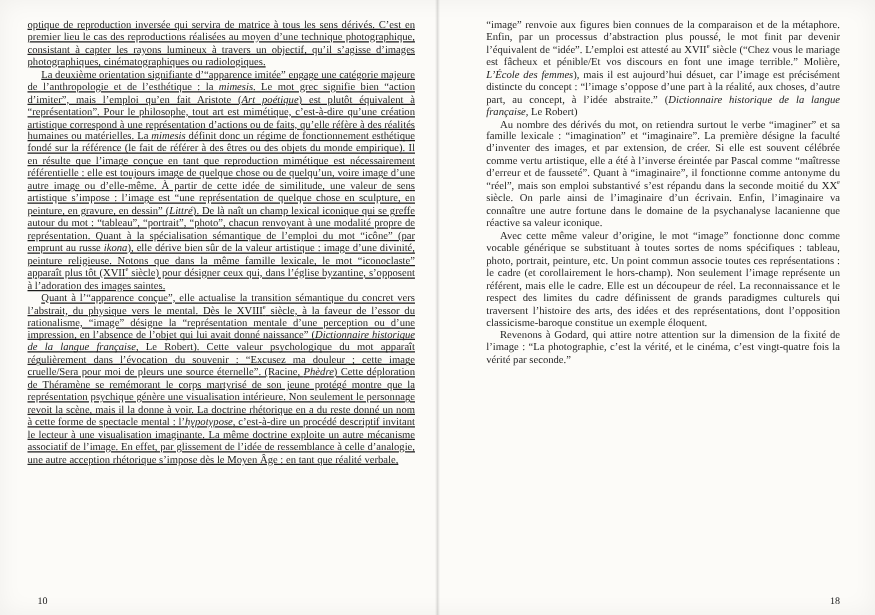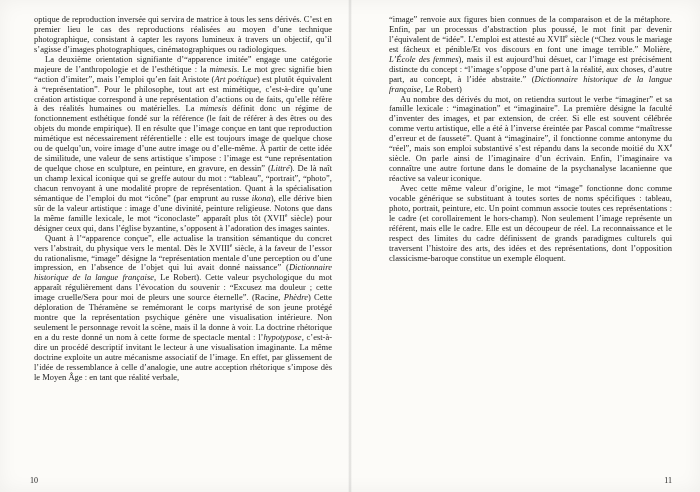--- a/index.html
+++ b/index.html
@@ -17,21 +17,21 @@
     overflow: hidden;
     box-shadow: inset 0 0 20px rgba(0,0,0,0.05);
     font-family: "Liberation Serif", "DejaVu Serif", serif;
     color: #1c1c1c;
   }
   .page {
     position: relative;
     width: 350px;
     box-sizing: border-box;
   }
-  .page-left  { padding: 15px 18px 24px 34px; }
+  .page-left  { padding: 15px 18px 24px 22px; text-decoration: underline; }
   .page-right { padding: 15px 28px 24px 39px; }
   .gutter {
     position: absolute;
     left: 348px;
     top: 0;
     width: 4px;
     height: 100%;
     background: linear-gradient(90deg, rgba(0,0,0,0) 0%, rgba(0,0,0,0.12) 50%, rgba(0,0,0,0) 100%);
     pointer-events: none;
   }
@@ -71,16 +71,17 @@
     <span class="page-number pn-left">10</span>
   </section>
 
   <div class="gutter"></div>
 
   <section class="page page-right">
     <div class="text-column" id="right-text">
         <p class="para">“image” renvoie aux figures bien connues de la comparaison et de la métaphore. Enfin, par un processus d’abstraction plus poussé, le mot finit par devenir l’équivalent de “idée”. L’emploi est attesté au XVII<sup>e</sup> siècle (“Chez vous le mariage est fâcheux et pénible/Et vos discours en font une image terrible.” Molière, <i>L’École des femmes</i>), mais il est aujourd’hui désuet, car l’image est précisément distincte du concept : “l’image s’oppose d’une part à la réalité, aux choses, d’autre part, au concept, à l’idée abstraite.” (<i>Dictionnaire historique de la langue française</i>, Le Robert)</p>
         <p class="para indent">Au nombre des dérivés du mot, on retiendra surtout le verbe “imaginer” et sa famille lexicale : “imagination” et “imaginaire”. La première désigne la faculté d’inventer des images, et par extension, de créer. Si elle est souvent célébrée comme vertu artistique, elle a été à l’inverse éreintée par Pascal comme “maîtresse d’erreur et de fausseté”. Quant à “imaginaire”, il fonctionne comme antonyme du “réel”, mais son emploi substantivé s’est répandu dans la seconde moitié du XX<sup>e</sup> siècle. On parle ainsi de l’imaginaire d’un écrivain. Enfin, l’imaginaire va connaître une autre fortune dans le domaine de la psychanalyse lacanienne que réactive sa valeur iconique.</p>
         <p class="para indent">Avec cette même valeur d’origine, le mot “image” fonctionne donc comme vocable générique se substituant à toutes sortes de noms spécifiques : tableau, photo, portrait, peinture, etc. Un point commun associe toutes ces représentations : le cadre (et corollairement le hors-champ). Non seulement l’image représente un référent, mais elle le cadre. Elle est un découpeur de réel. La reconnaissance et le respect des limites du cadre définissent de grands paradigmes culturels qui traversent l’histoire des arts, des idées et des représentations, dont l’opposition classicisme-baroque constitue un exemple éloquent.</p>
+        <p class="para indent">Revenons à Godard, qui attire notre attention sur la dimension de la fixité de l’image : “La photographie, c’est la vérité, et le cinéma, c’est vingt-quatre fois la vérité par seconde.”</p>
       </div>
-    <span class="page-number pn-right">11</span>
+    <span class="page-number pn-right">18</span>
   </section>
 </div>
 
 </body></html>

